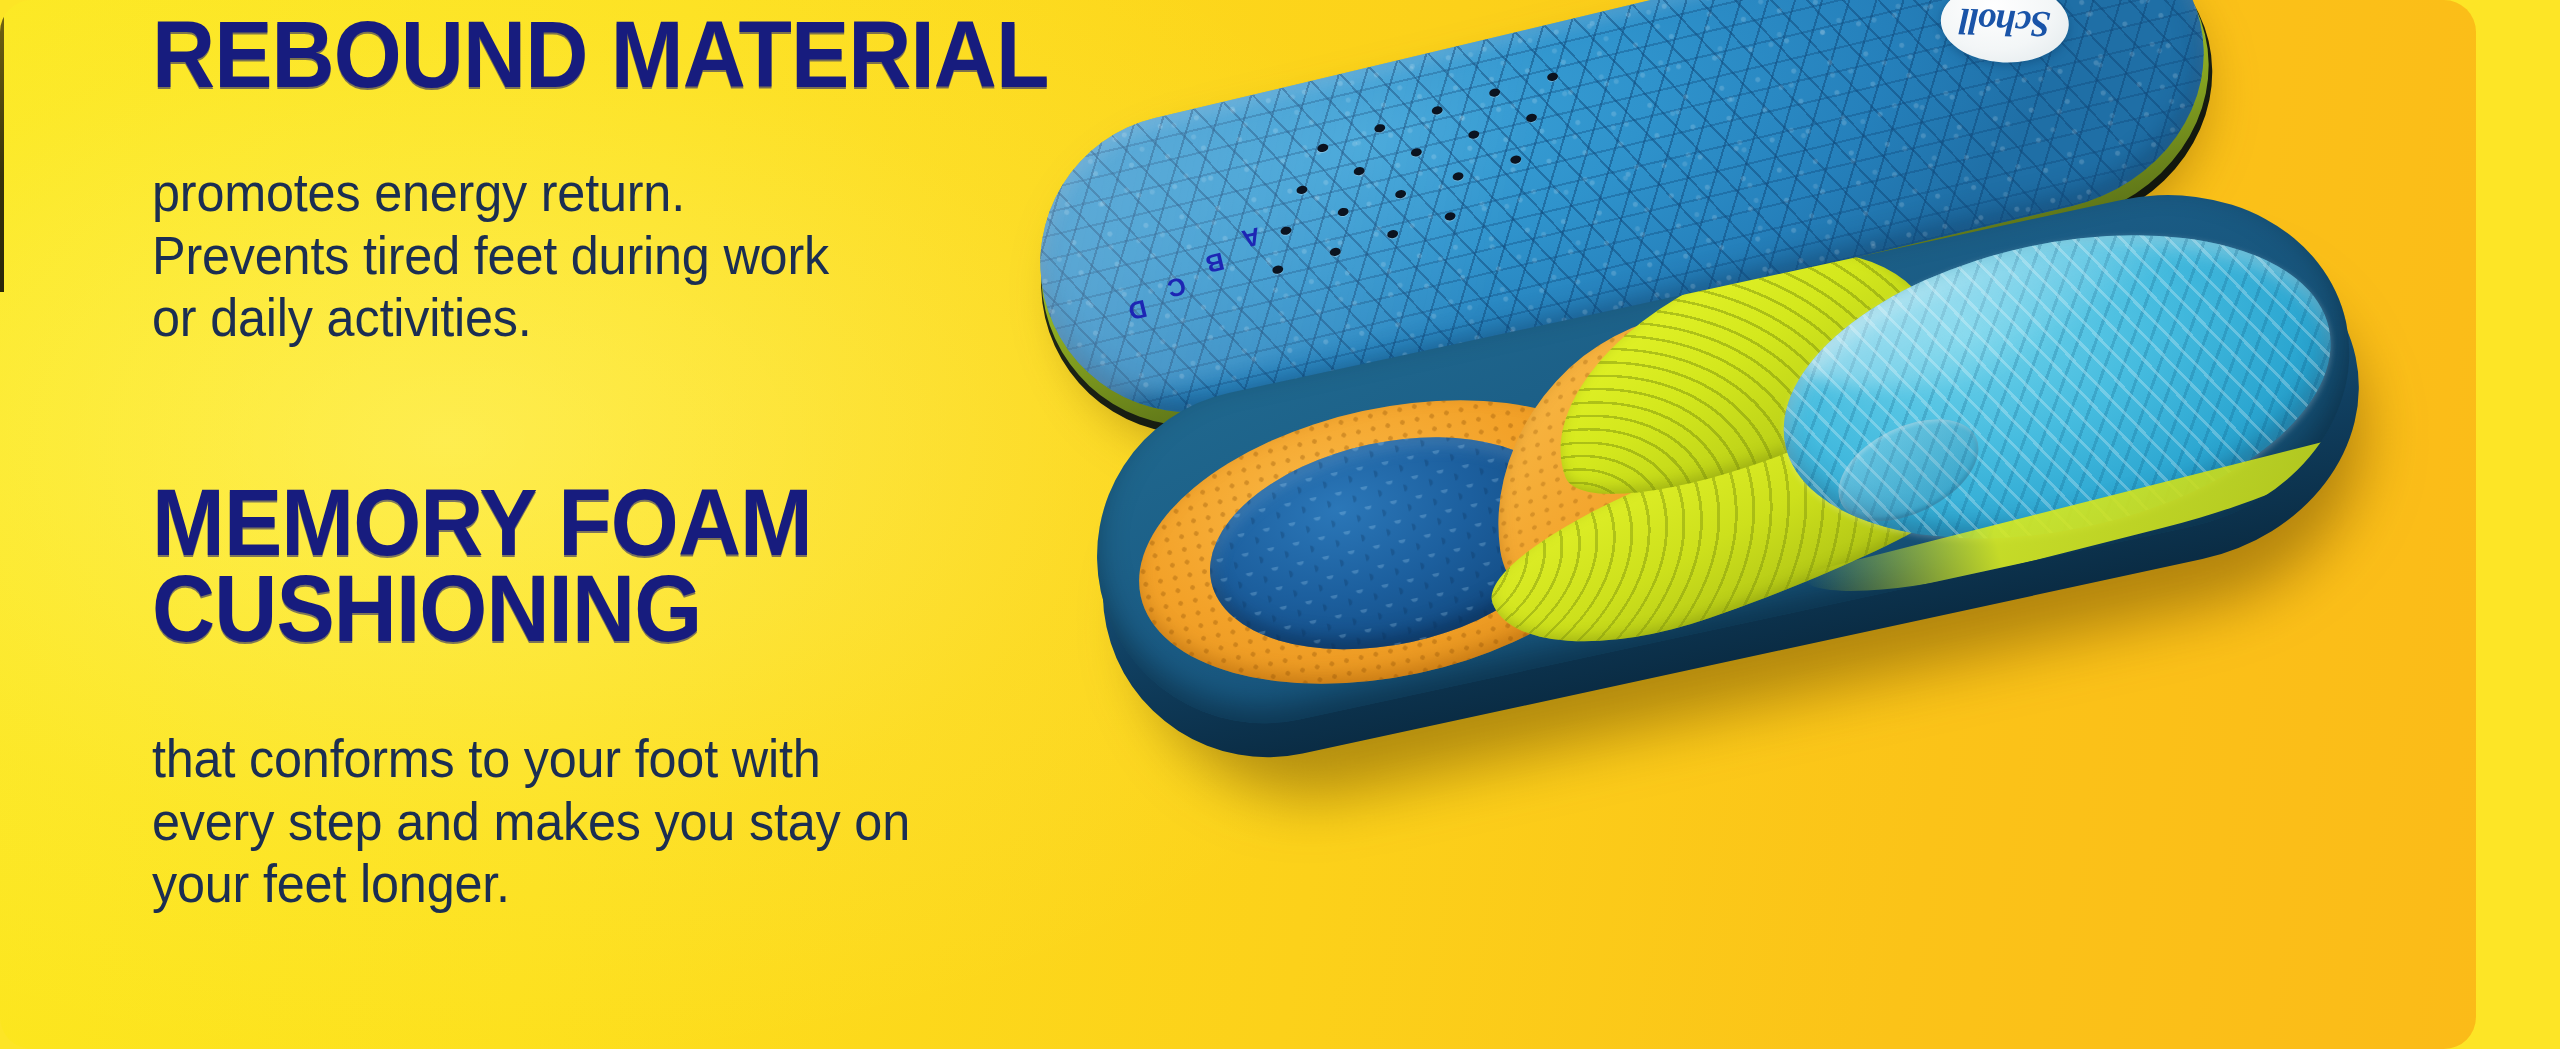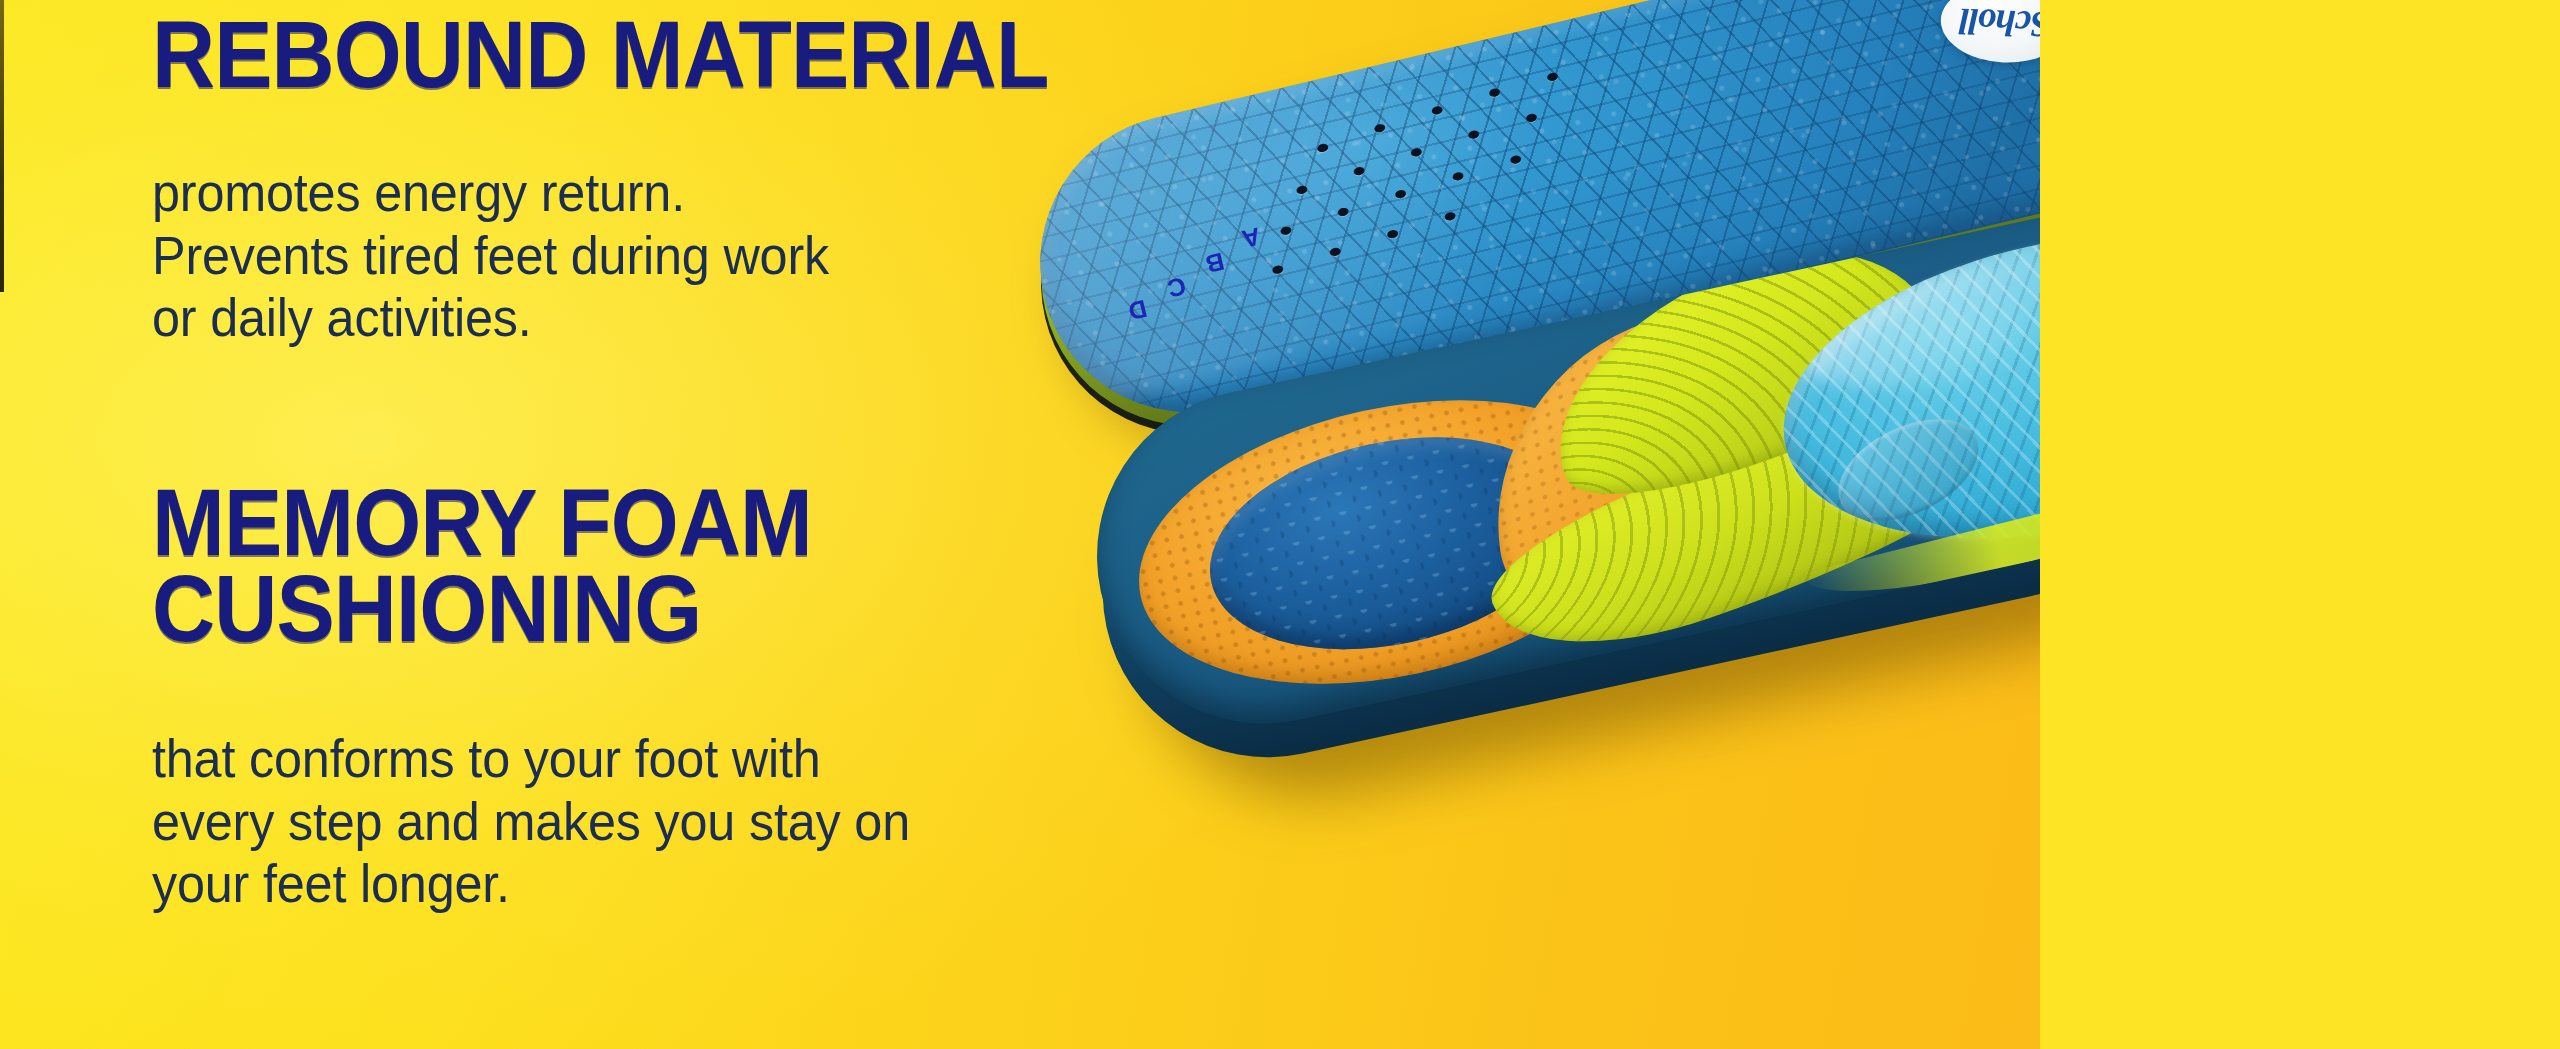--- a/index.html
+++ b/index.html
@@ -2,22 +2,23 @@
 <html><head>
 <meta charset="utf-8">
 <style>
   html,body{margin:0;padding:0;}
   body{
     width:2560px;height:1049px;overflow:hidden;
     font-family:"Liberation Sans", sans-serif;
     background:#FDE526;
   }
   #stage{
-    position:relative;width:2040px;height:1049px;overflow:hidden;
+    position:relative;width:2476px;height:1049px;overflow:hidden;
     background:linear-gradient(100deg,#FCE81F 0%,#FDE01C 26%,#FCD11A 55%,#FBC318 78%,#FBBB18 100%);
+    border-radius:32px;
   }
   
   #bg-glow{
     position:absolute;inset:0;
     background:radial-gradient(ellipse 1500px 900px at 18% 42%,rgba(255,255,160,.38) 0%,rgba(255,245,120,.12) 45%,rgba(255,255,255,0) 72%);
     pointer-events:none;
   }
   #edge-sliver{
     position:absolute;left:0;top:0;width:4px;height:292px;
     background:linear-gradient(180deg,#6b5c10 0%,#262208 60%,#171505 100%);

